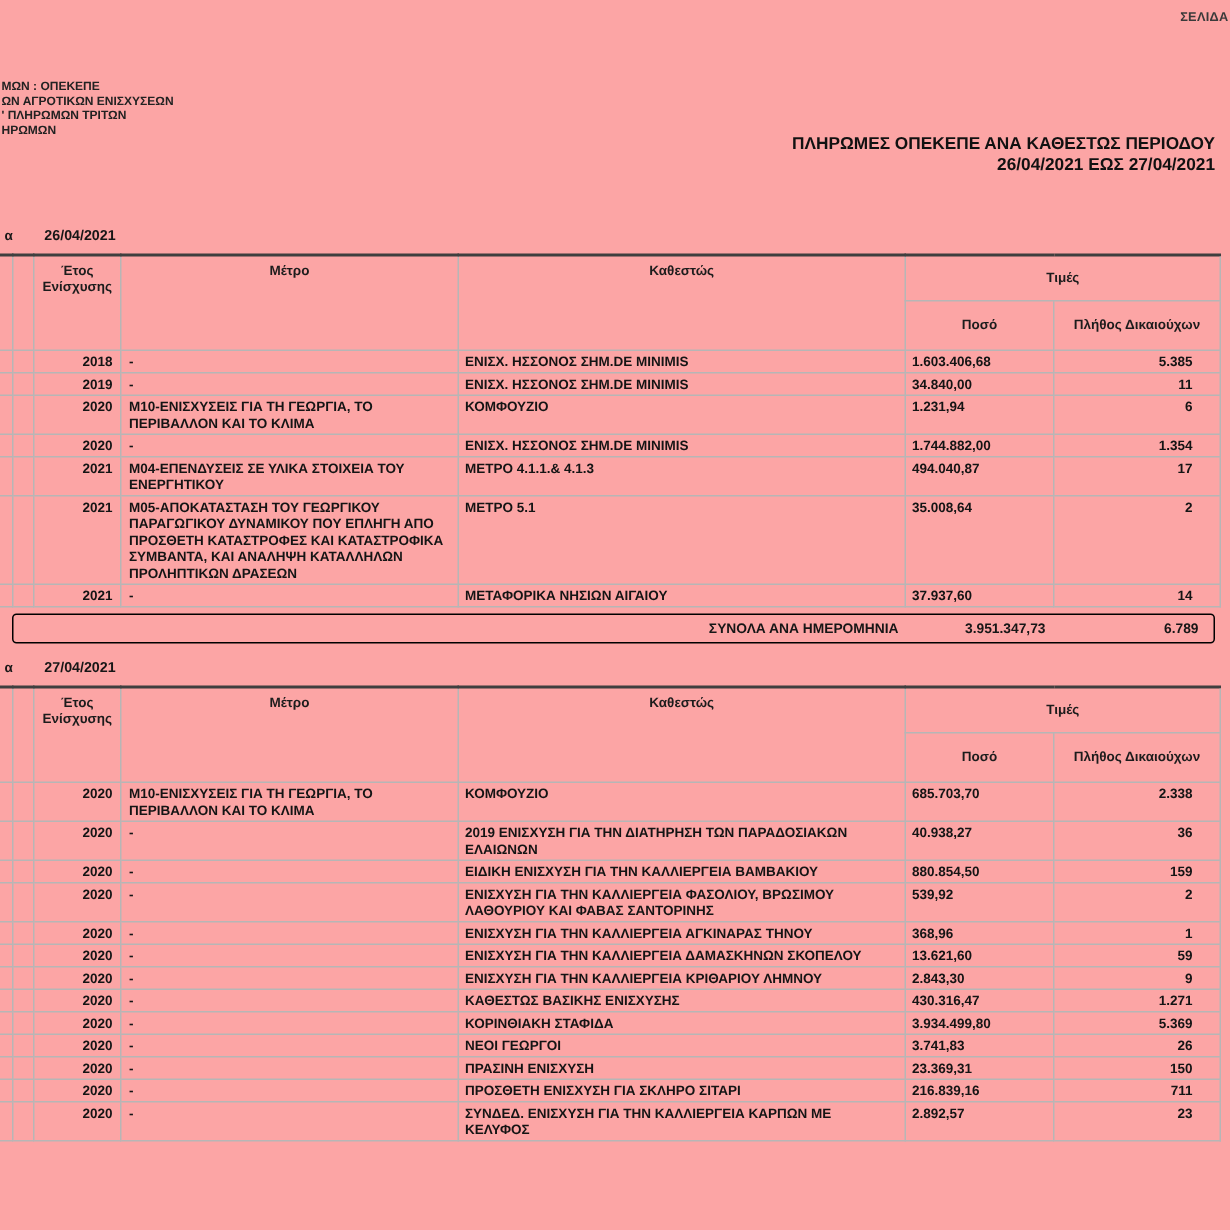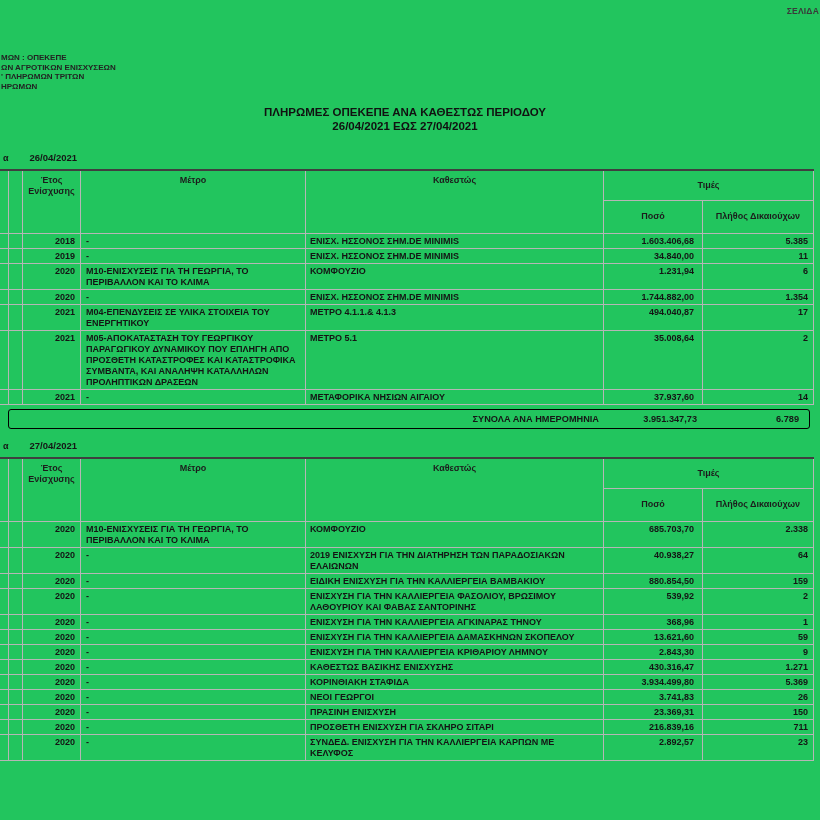--- a/index.html
+++ b/index.html
@@ -1,27 +1,27 @@
 <!DOCTYPE html>
 <html lang="el"><head>
 <meta charset="utf-8">
 <style>
   * { box-sizing: border-box; }
   html,body { margin:0; padding:0; }
   body {
     width:820px; height:820px; overflow:hidden; background:#ffffff;
     font-family:"Liberation Sans", sans-serif; font-weight:bold; color:#161616;
   }
-  .sheet { position:relative; width:820px; height:820px; overflow:hidden; background:#22c55e; }
+  .sheet { position:relative; width:820px; height:820px; overflow:hidden; background:#fca5a5; }
 
   .page-label { position:absolute; top:6px; right:1px; font-size:8.5px; color:#3a3a3a; letter-spacing:.2px; }
 
   .letterhead { position:absolute; top:53px; left:1px; font-size:8px; line-height:9.5px; color:#222; white-space:nowrap; }
 
-  .title-block { position:absolute; top:106px; left:0; width:810px; text-align:center; font-size:11.5px; line-height:13.5px; color:#111; }
+  .title-block { position:absolute; top:90px; left:0; width:810px; text-align:right; font-size:11.5px; line-height:13.5px; color:#111; }
 
   .section { position:absolute; left:-30px; width:843px; }
   .sec-1 { top:152px; }
   .sec-2 { top:440px; }
 
   .date-line { display:flex; align-items:baseline; height:15px; padding-left:33px; margin-bottom:2px; }
   .date-frag { font-size:9px; }
   .date-value { font-size:9.5px; margin-left:21px; }
 
   table.report {
@@ -29,22 +29,22 @@
     border-top:2px solid #3f3f3f;
   }
   th, td { border:1px solid #b6b6b6; font-weight:bold; overflow:hidden; }
   th { font-size:9px; line-height:10.5px; text-align:center; vertical-align:top; padding:4px 2px 2px; color:#1c1c1c; }
   th.th-values { vertical-align:middle; padding:2px; height:30px; }
   th.th-sub { vertical-align:middle; padding:2px; height:33px; }
   td { font-size:9px; line-height:11px; vertical-align:top; padding:2px 4px 1px; color:#141414; }
   td.c-year   { text-align:right; padding-right:5px; }
   td.c-meas   { padding-left:5px; }
   td.c-reg    { padding-left:4px; }
-  td.c-amount { text-align:right; padding-right:8px; }
-  td.c-count  { text-align:right; padding-right:5px; }
+  td.c-amount { text-align:left; padding-right:8px; }
+  td.c-count  { text-align:right; padding-right:18px; }
 
   .totals-bar {
     margin:4px 3px 0 38px; border:1px solid #000000; border-radius:3px;
     display:flex; align-items:center; padding:4px 6px; font-size:9.2px;
   }
   .totals-label { flex:1; text-align:right; }
   .totals-amount { width:98px; text-align:right; padding-right:0; }
   .totals-count { width:106px; text-align:right; padding-right:4px; }
 </style>
 </head>
@@ -214,21 +214,21 @@
     <td class="c-count">2.338</td>
   </tr>
 
   <tr>
     <td></td>
     <td></td>
     <td class="c-year">2020</td>
     <td class="c-meas">-</td>
     <td class="c-reg">2019  ΕΝΙΣΧΥΣΗ ΓΙΑ ΤΗΝ ΔΙΑΤΗΡΗΣΗ ΤΩΝ ΠΑΡΑΔΟΣΙΑΚΩΝ ΕΛΑΙΩΝΩΝ</td>
     <td class="c-amount">40.938,27</td>
-    <td class="c-count">64</td>
+    <td class="c-count">36</td>
   </tr>
 
   <tr>
     <td></td>
     <td></td>
     <td class="c-year">2020</td>
     <td class="c-meas">-</td>
     <td class="c-reg">ΕΙΔΙΚΗ ΕΝΙΣΧΥΣΗ ΓΙΑ ΤΗΝ ΚΑΛΛΙΕΡΓΕΙΑ ΒΑΜΒΑΚΙΟΥ</td>
     <td class="c-amount">880.854,50</td>
     <td class="c-count">159</td>

